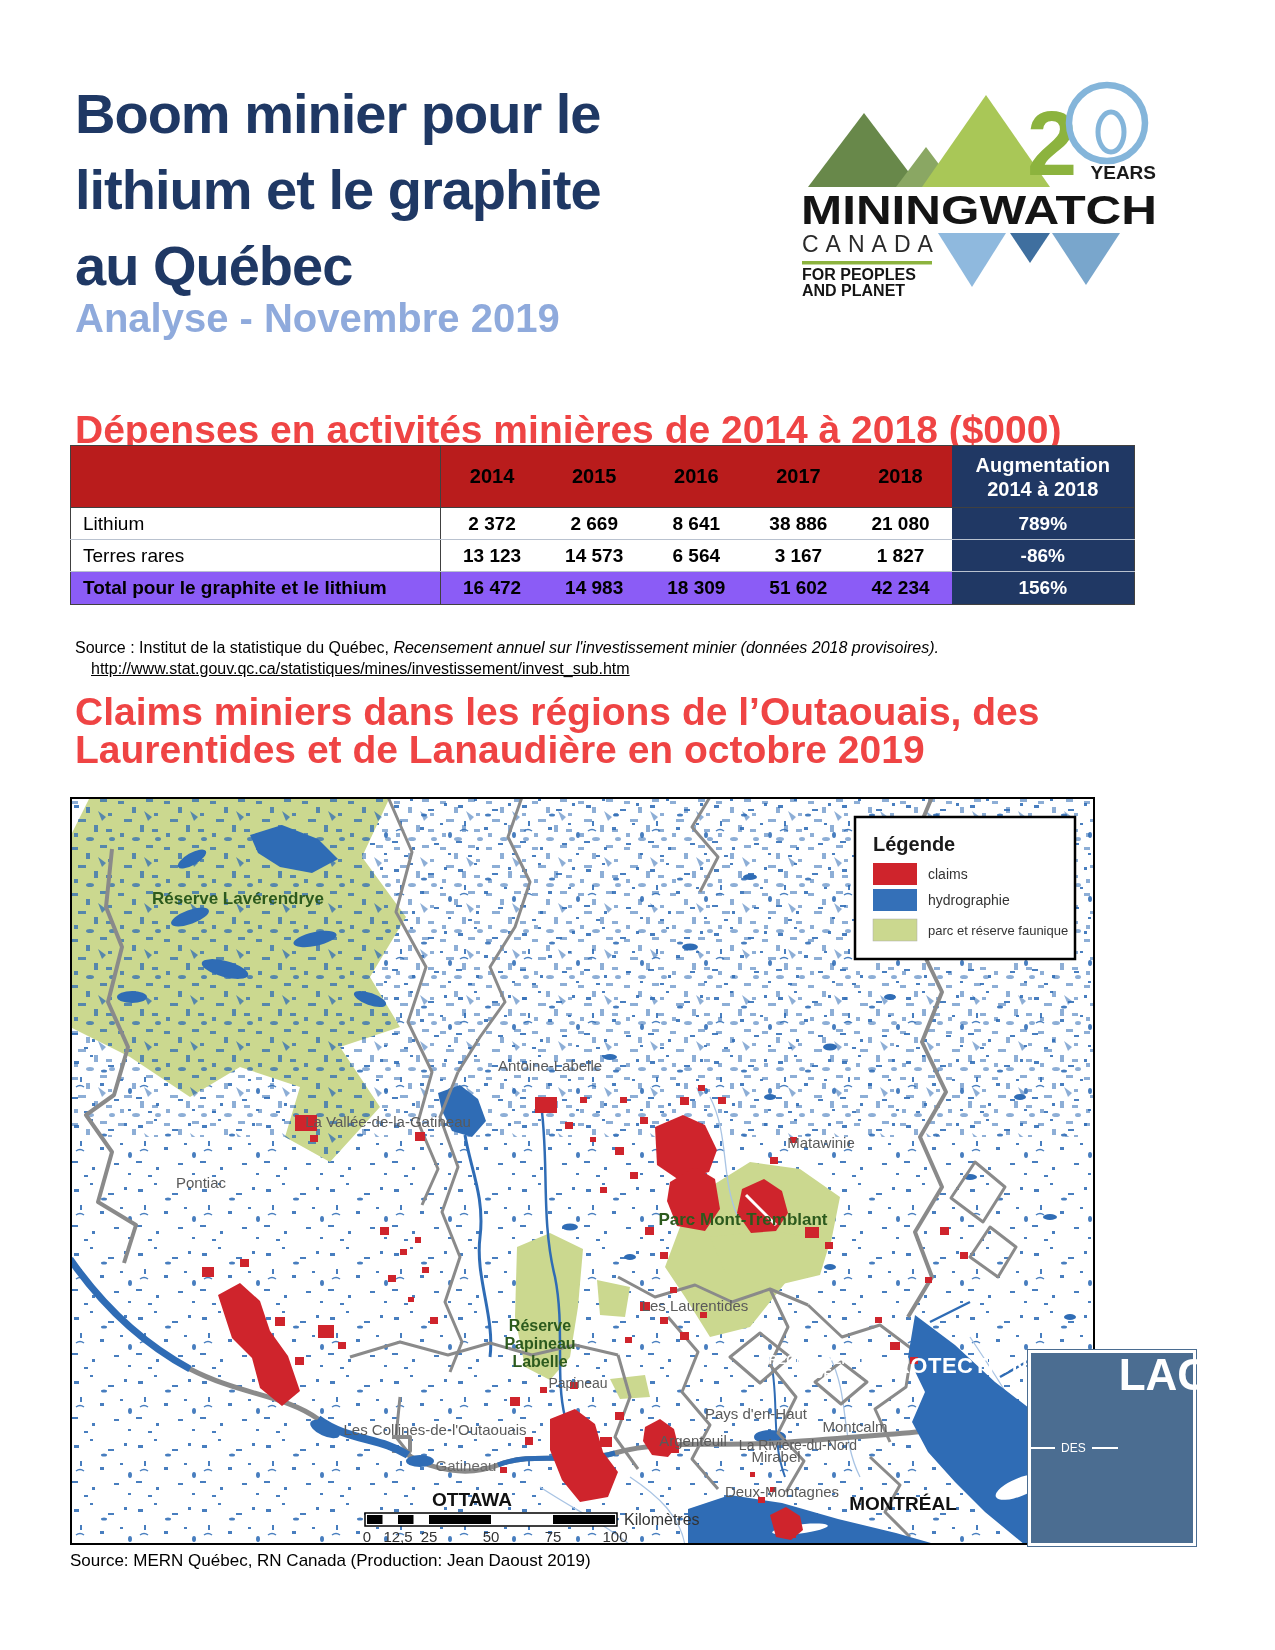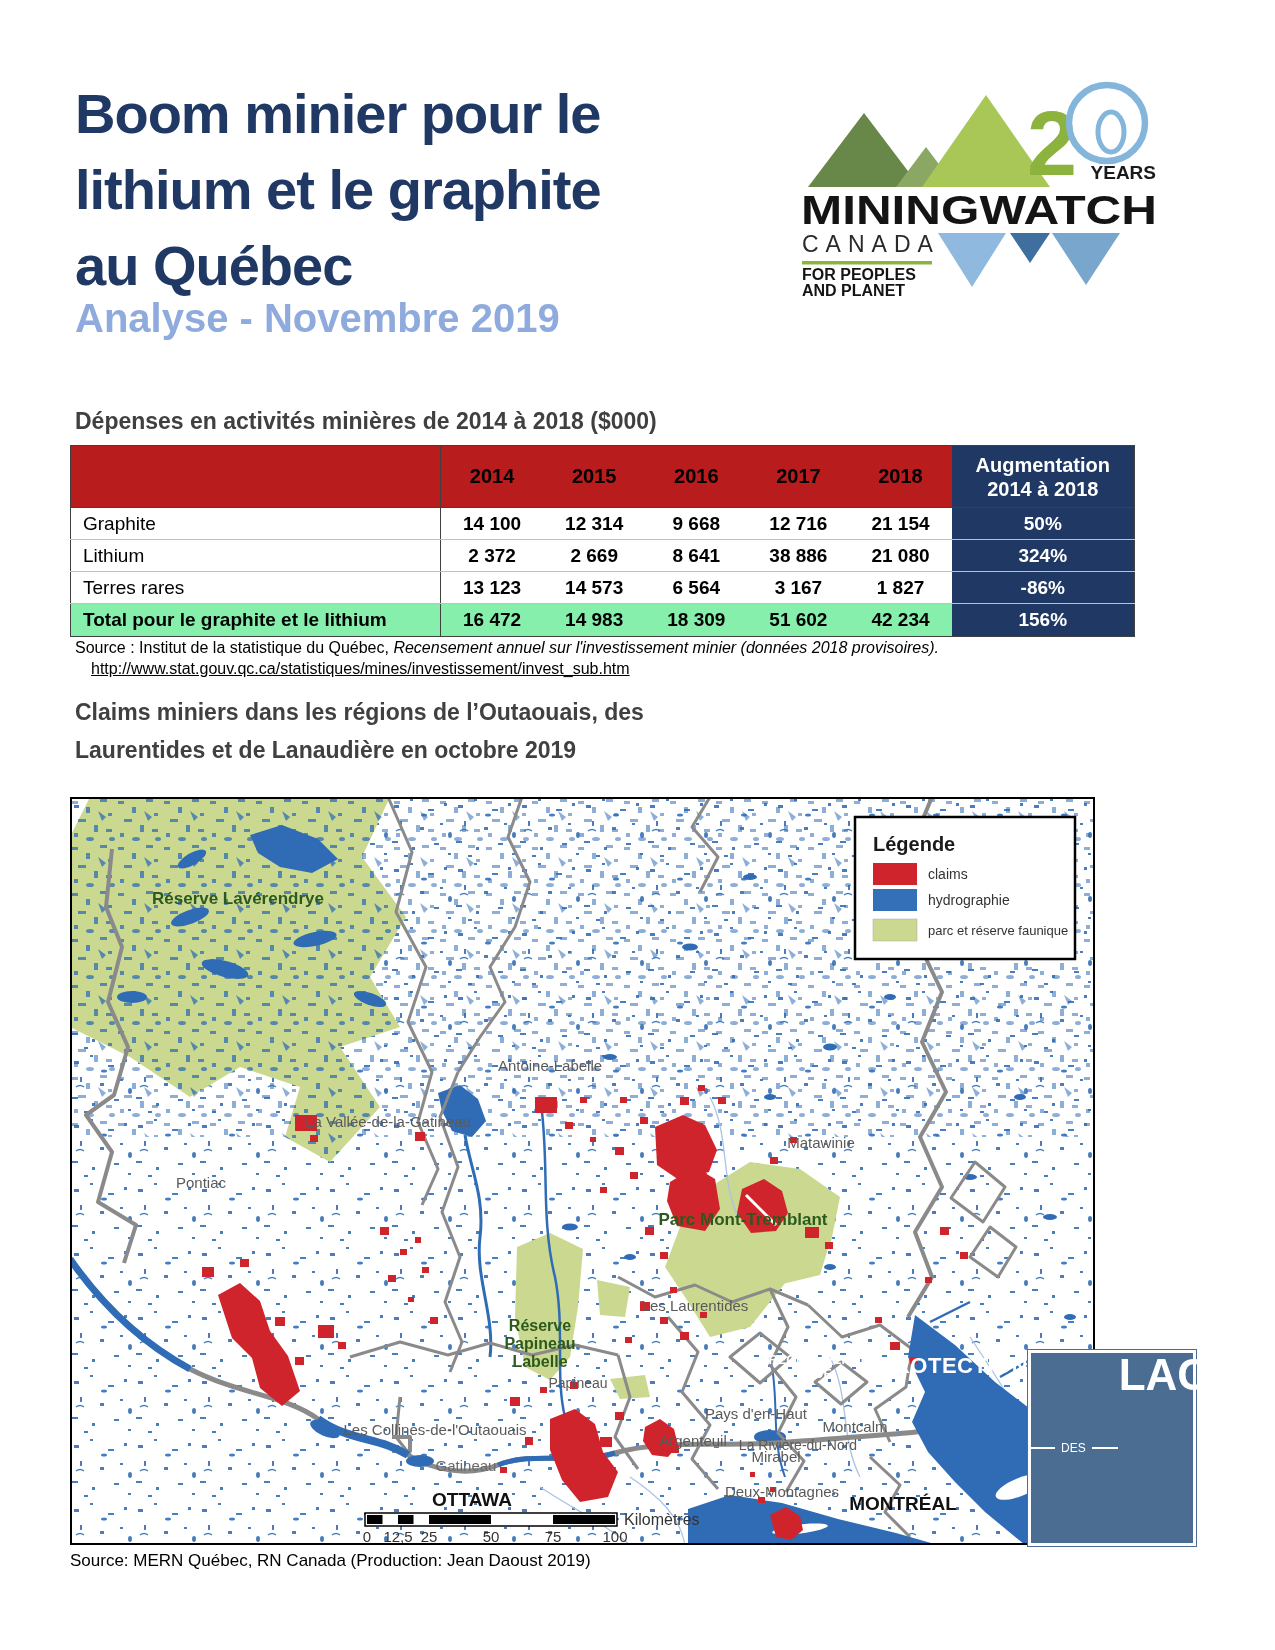--- a/index.html
+++ b/index.html
@@ -6,38 +6,38 @@
   .page{
     position:relative;width:1275px;height:1650px;background:#ffffff;
     font-family:"Liberation Sans", sans-serif;margin:0 auto;overflow:hidden;
   }
   .abs{position:absolute;}
   
   .doc-title{left:75px;top:76px;width:720px;color:#1f3864;font-weight:bold;
     font-size:56px;line-height:76px;letter-spacing:-1px;}
   .doc-subtitle{left:75px;top:296px;color:#8faadc;font-weight:bold;font-size:40px;}
   
-  .h1{color:#404040;font-weight:bold;font-size:23px;}
+  .h1{color:#ef4444;font-weight:bold;font-size:39px;}
   .heading-expenses{left:75px;top:408px;width:1060px;}
   .heading-claims{left:75px;top:693px;width:1060px;line-height:38px;}
   
   table.exp{position:absolute;left:70px;top:445px;width:1065px;border-collapse:collapse;
     table-layout:fixed;font-size:19px;color:#000;}
   table.exp td,table.exp th{padding:0 6px;vertical-align:middle;}
   table.exp .lbl{width:36%;text-align:left;padding-left:12px;border-right:1.5px solid #404040;}
   table.exp .yr{width:9.3%;text-align:center;}
   table.exp .aug{width:17.5%;text-align:center;background:#203864;color:#ffffff;font-weight:bold;}
   table.exp tr.hdr{height:62px;background:#b91c1c;}
   table.exp tr.hdr th{font-weight:bold;font-size:20px;}
   table.exp tr.hdr .aug{font-size:20px;line-height:24px;}
   table.exp tr.data{height:32px;background:#ffffff;}
   table.exp tr.data td.val{font-weight:bold;}
   table.exp tr.data td{border-bottom:1px solid #b9c2cf;}
   table.exp tr.hdr th{border-bottom:1.5px solid #404040;}
-  table.exp tr.total{height:33px;background:#86efac;font-weight:bold;}
+  table.exp tr.total{height:33px;background:#8b5cf6;font-weight:bold;}
   table.exp tr.total td{border-top:1.5px solid #404040;}
   table.exp{border:1.5px solid #404040;}
   table.exp td.aug{border-top:1px solid #8fa0c0;}
   
   .src{left:75px;top:637px;font-size:16px;color:#000;width:1060px;line-height:21px;}
   .src .it{font-style:italic;margin-top:20px;}
   .src a{color:#000;margin-left:16px;}
   .map-src{left:70px;top:1551px;font-size:17px;color:#000;}
   
   .map-wrap{left:70px;top:797px;width:1025px;height:748px;}
@@ -93,36 +93,27 @@
       <th class="yr">2015</th>
       <th class="yr">2016</th>
       <th class="yr">2017</th>
       <th class="yr">2018</th>
       <th class="aug">
         <div>Augmentation</div>
         <div>2014 à 2018</div>
       </th>
     </tr>
     <tr class="data">
-      <td class="lbl">Graphite</td>
-      <td class="yr val">14 100</td>
-      <td class="yr val">12 314</td>
-      <td class="yr val">9 668</td>
-      <td class="yr val">12 716</td>
-      <td class="yr val">21 154</td>
-      <td class="aug">50%</td>
-    </tr>
-    <tr class="data">
       <td class="lbl">Lithium</td>
       <td class="yr val">2 372</td>
       <td class="yr val">2 669</td>
       <td class="yr val">8 641</td>
       <td class="yr val">38 886</td>
       <td class="yr val">21 080</td>
-      <td class="aug">324%</td>
+      <td class="aug">789%</td>
     </tr>
     <tr class="data">
       <td class="lbl">Terres rares</td>
       <td class="yr val">13 123</td>
       <td class="yr val">14 573</td>
       <td class="yr val">6 564</td>
       <td class="yr val">3 167</td>
       <td class="yr val">1 827</td>
       <td class="aug">-86%</td>
     </tr>

